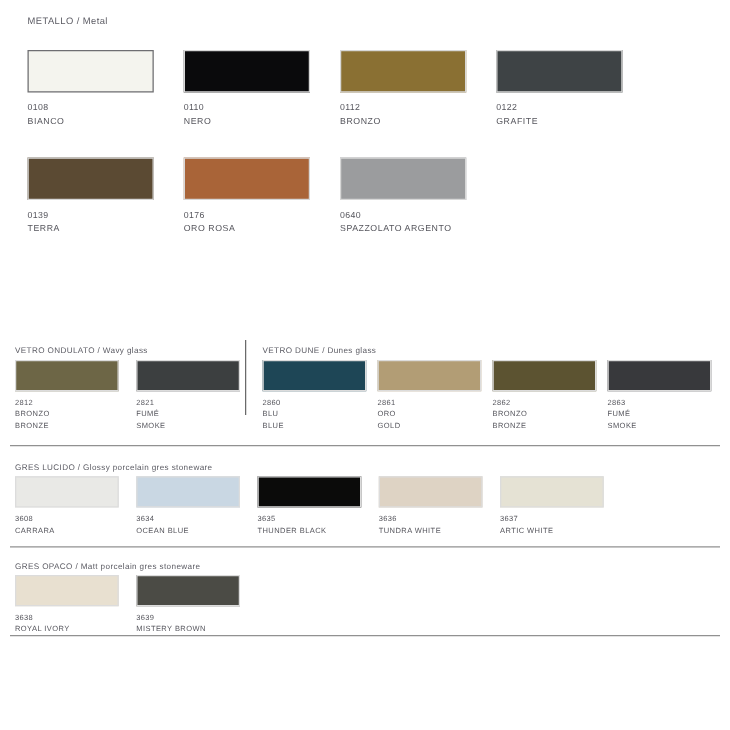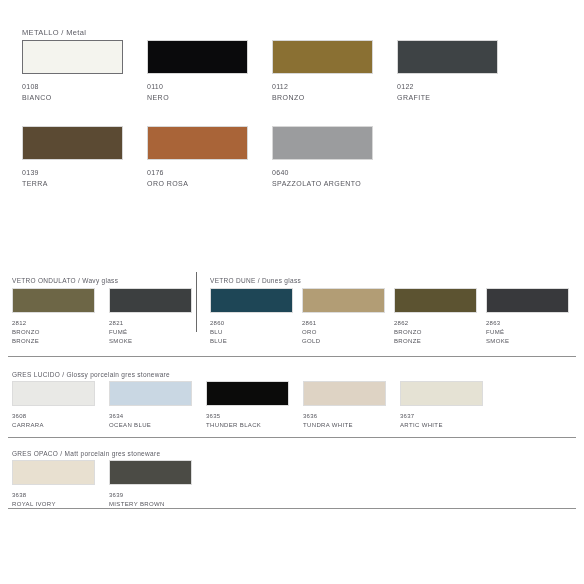--- a/index.html
+++ b/index.html
@@ -6,21 +6,21 @@
   body{
     width:584px;height:584px;background:#ffffff;
     font-family:"Liberation Sans", sans-serif;
     color:#4a4a4a;overflow:hidden;position:relative;
   }
   .page{position:relative;width:584px;height:584px;}
 
   
   .metal-block{position:absolute;left:0;top:0;width:584px;}
   .metal-title{
-    position:absolute;left:22px;top:28px;
+    position:absolute;left:22px;top:12px;
     font-size:7.5px;letter-spacing:.35px;color:#5b5b63;
     white-space:nowrap;
   }
   .metal-row{position:absolute;left:0;}
   .metal-row.r1{top:40px;}
   .metal-row.r2{top:126px;}
   .m-item{position:absolute;width:101px;}
   .m-sw{
     width:101px;height:34px;box-sizing:border-box;
     background:#ccc;

